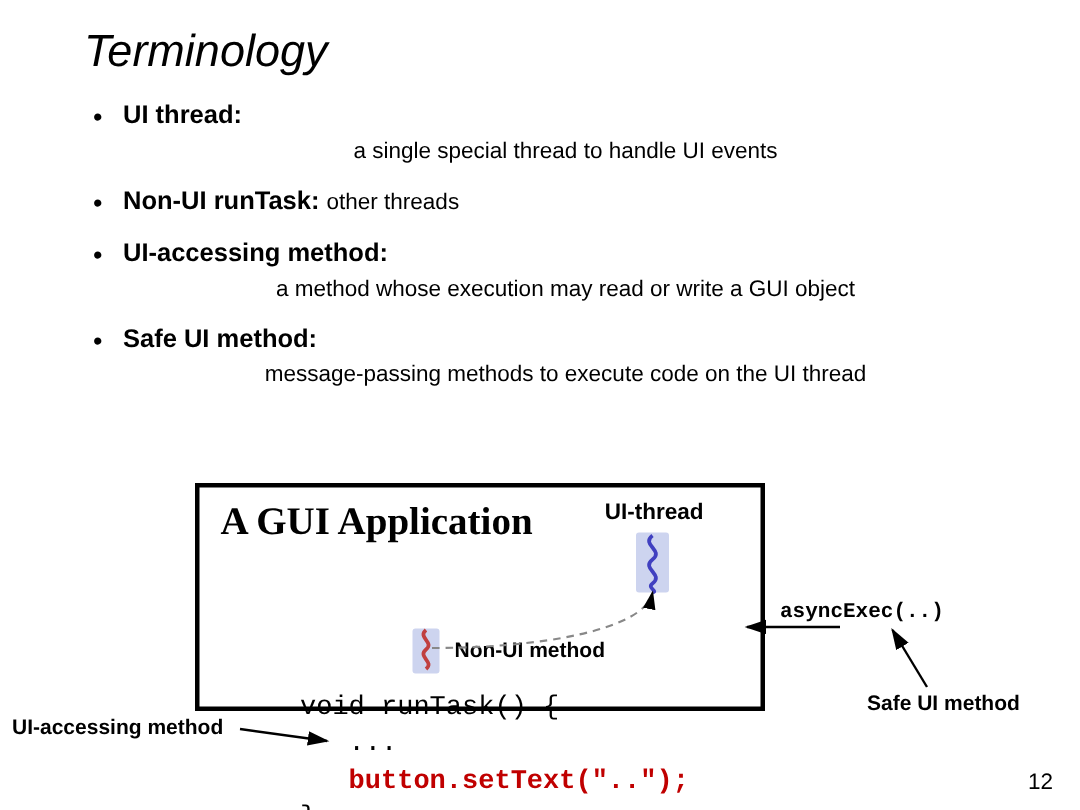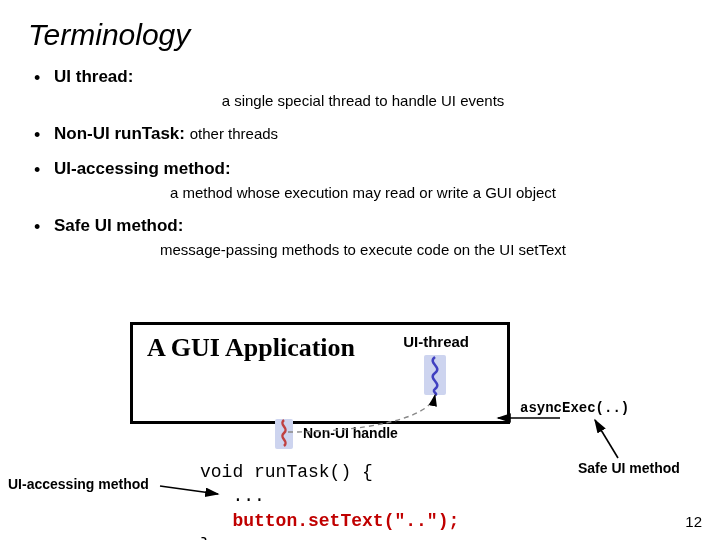--- a/index.html
+++ b/index.html
@@ -11,21 +11,21 @@
     font-family: Arial, Helvetica, sans-serif;
     color: #000;
     position: relative;
     overflow: hidden;
   }
   .slide {
     position: relative;
     width: 720px;
     height: 540px;
     box-sizing: border-box;
-    padding: 18px 50px 10px 28px;
+    padding: 18px 50px 10px 56px;
   }
   .title {
     font-style: italic;
     font-size: 30px;
     margin: 0 0 14px 0;
     font-weight: normal;
   }
   ul.bullets {
     list-style: none;
     padding: 0;
@@ -53,21 +53,21 @@
     padding-left: 2px;
     text-align: center;
   }
   .inline-sub { font-weight: normal; font-size: 15px; }
 
   .diagram {
     position: absolute;
     left: 130px;
     top: 322px;
     width: 380px;
-    height: 102px;
+    height: 152px;
     border: 3px solid #000;
     box-sizing: border-box;
   }
   .gui-app {
     position: absolute;
     left: 14px;
     top: 8px;
     font-family: "Times New Roman", serif;
     font-size: 26px;
     font-weight: bold;
@@ -161,28 +161,28 @@
     <li>
       <span class="term">Non-UI runTask:</span>
       <span class="inline-sub">other threads</span>
     </li>
     <li>
       <span class="term">UI-accessing method:</span>
       <span class="sub">a method whose execution may read or write a GUI object</span>
     </li>
     <li>
       <span class="term">Safe UI method:</span>
-      <span class="sub">message-passing methods to execute code on the UI setText</span>
+      <span class="sub">message-passing methods to execute code on the UI thread</span>
     </li>
   </ul>
 
   <div class="diagram">
     <div class="gui-app">A GUI Application</div>
     <div class="ui-thread-label">UI-thread</div>
-    <div class="nonui-thread-label">Non-UI handle</div>
+    <div class="nonui-thread-label">Non-UI method</div>
 
     <svg width="30" height="44" style="position:absolute; right:56px; top:28px;">
       <rect class="squiggle-box" x="3" y="2" width="22" height="40" rx="2"></rect>
       <path class="squiggle" stroke="#4040c0" d="M14 4 C6 10,22 14,14 20 C6 26,22 30,14 36 C10 39,18 41,14 42"></path>
     </svg>
 
     <svg width="24" height="34" style="position:absolute; left:140px; top:92px;">
       <rect class="squiggle-box" x="2" y="2" width="18" height="30" rx="2"></rect>
       <path class="squiggle" stroke="#c04040" d="M11 3 C5 8,17 11,11 16 C5 21,17 24,11 29"></path>
     </svg>

